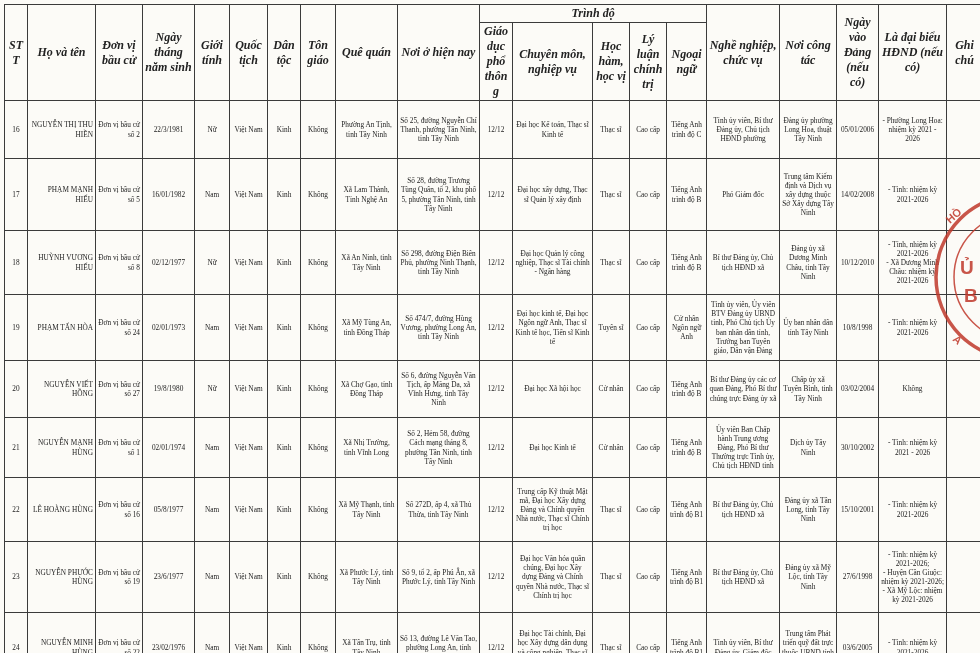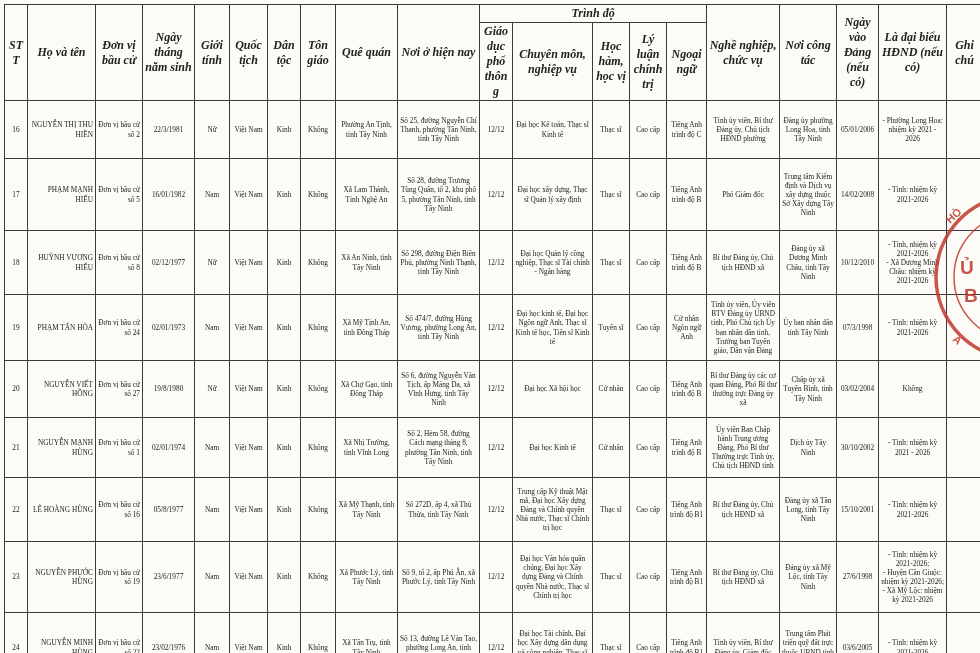--- a/index.html
+++ b/index.html
@@ -96,21 +96,21 @@
           <td>Kinh</td>
           <td>Không</td>
           <td>Phường An Tịnh, tỉnh Tây Ninh</td>
           <td>Số 25, đường Nguyễn Chí Thanh, phường Tân Ninh, tỉnh Tây Ninh</td>
           <td>12/12</td>
           <td>Đại học Kế toán, Thạc sĩ Kinh tế</td>
           <td>Thạc sĩ</td>
           <td>Cao cấp</td>
           <td>Tiếng Anh trình độ C</td>
           <td>Tỉnh ủy viên, Bí thư Đảng ủy, Chủ tịch HĐND phường</td>
-          <td>Đảng ủy phường Long Hoa, tỉnh Tây Ninh</td>
+          <td>Đảng ủy phường Long Hoa, thuật Tây Ninh</td>
           <td>05/01/2006</td>
           <td class="pre">- Phường Long Hoa: nhiệm kỳ 2021 - 2026</td>
           <td></td>
         </tr>
         <tr style="height: 72px;">
           <td>17</td>
           <td class="al">PHẠM MẠNH HIẾU</td>
           <td class="al">Đơn vị bầu cử số 5</td>
           <td>16/01/1982</td>
           <td>Nam</td>
@@ -155,50 +155,50 @@
         </tr>
         <tr style="height: 66px;">
           <td>19</td>
           <td class="al">PHẠM TẤN HÒA</td>
           <td class="al">Đơn vị bầu cử số 24</td>
           <td>02/01/1973</td>
           <td>Nam</td>
           <td>Việt Nam</td>
           <td>Kinh</td>
           <td>Không</td>
-          <td>Xã Mỹ Tịnh An, tỉnh Đồng Tháp</td>
+          <td>Xã Mỹ Tùng An, tỉnh Đồng Tháp</td>
           <td>Số 474/7, đường Hùng Vương, phường Long An, tỉnh Tây Ninh</td>
           <td>12/12</td>
           <td>Đại học kinh tế, Đại học Ngôn ngữ Anh, Thạc sĩ Kinh tế học, Tiến sĩ Kinh tế</td>
           <td>Tuyên sĩ</td>
           <td>Cao cấp</td>
           <td>Cử nhân Ngôn ngữ Anh</td>
           <td>Tỉnh ủy viên, Ủy viên BTV Đảng ủy UBND tỉnh, Phó Chủ tịch Ủy ban nhân dân tỉnh, Trưởng ban Tuyên giáo, Dân vận Đảng</td>
           <td>Ủy ban nhân dân tỉnh Tây Ninh</td>
-          <td>07/3/1998</td>
+          <td>10/8/1998</td>
           <td class="pre">- Tỉnh: nhiệm kỳ 2021-2026</td>
           <td></td>
         </tr>
         <tr style="height: 57px;">
           <td>20</td>
           <td class="al">NGUYỄN VIẾT HỒNG</td>
           <td class="al">Đơn vị bầu cử số 27</td>
           <td>19/8/1980</td>
           <td>Nữ</td>
           <td>Việt Nam</td>
           <td>Kinh</td>
           <td>Không</td>
           <td>Xã Chợ Gạo, tỉnh Đồng Tháp</td>
           <td>Số 6, đường Nguyễn Văn Tịch, ấp Măng Da, xã Vĩnh Hưng, tỉnh Tây Ninh</td>
           <td>12/12</td>
           <td>Đại học Xã hội học</td>
           <td>Cử nhân</td>
           <td>Cao cấp</td>
           <td>Tiếng Anh trình độ B</td>
-          <td>Bí thư Đảng ủy các cơ quan Đảng, Phó Bí thư thường trực Đảng ủy xã</td>
+          <td>Bí thư Đảng ủy các cơ quan Đảng, Phó Bí thư chúng trực Đảng ủy xã</td>
           <td>Chấp ủy xã Tuyên Bình, tỉnh Tây Ninh</td>
           <td>03/02/2004</td>
           <td class="pre">Không</td>
           <td></td>
         </tr>
         <tr style="height: 60px;">
           <td>21</td>
           <td class="al">NGUYỄN MẠNH HÙNG</td>
           <td class="al">Đơn vị bầu cử số 1</td>
           <td>02/01/1974</td>

